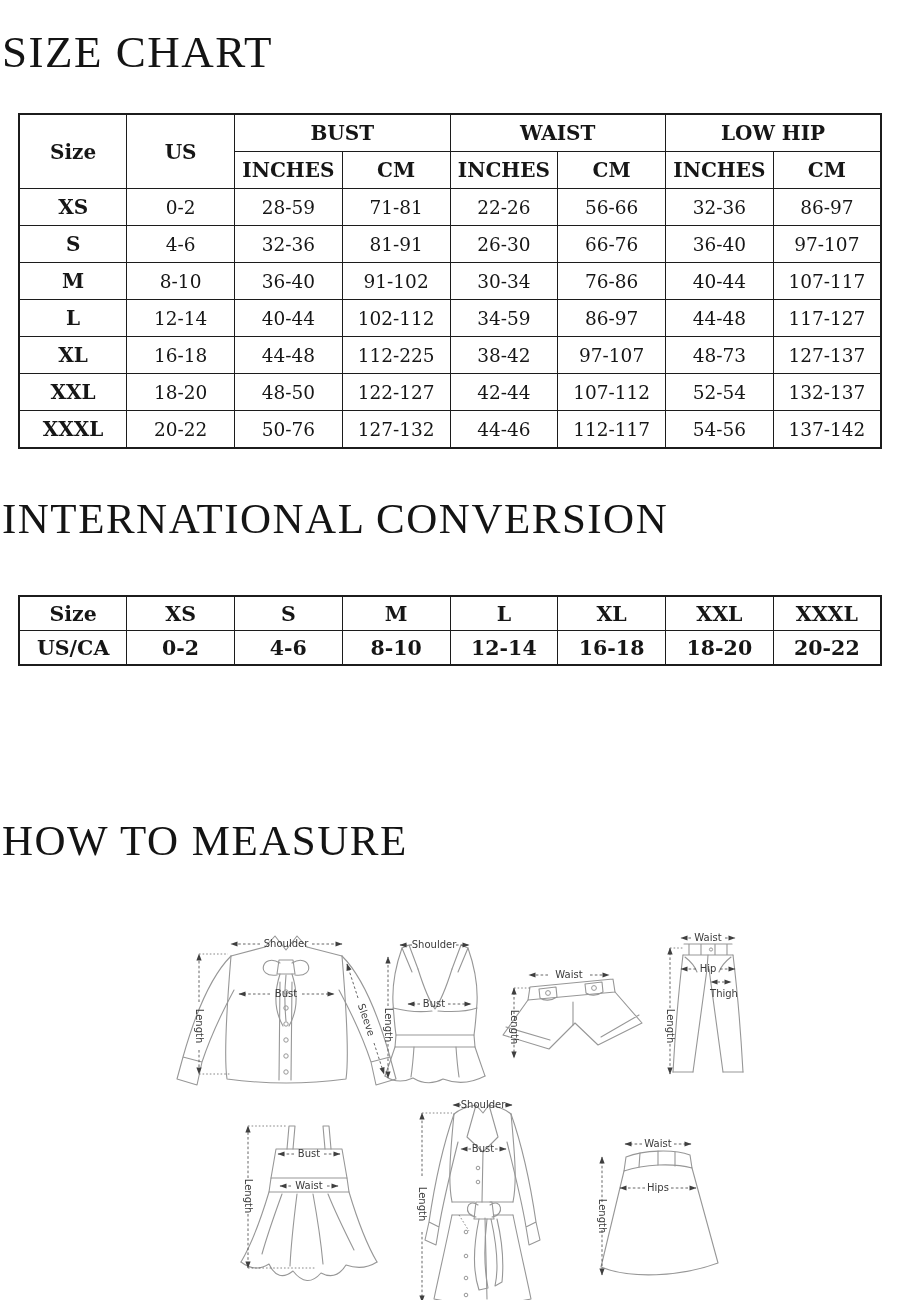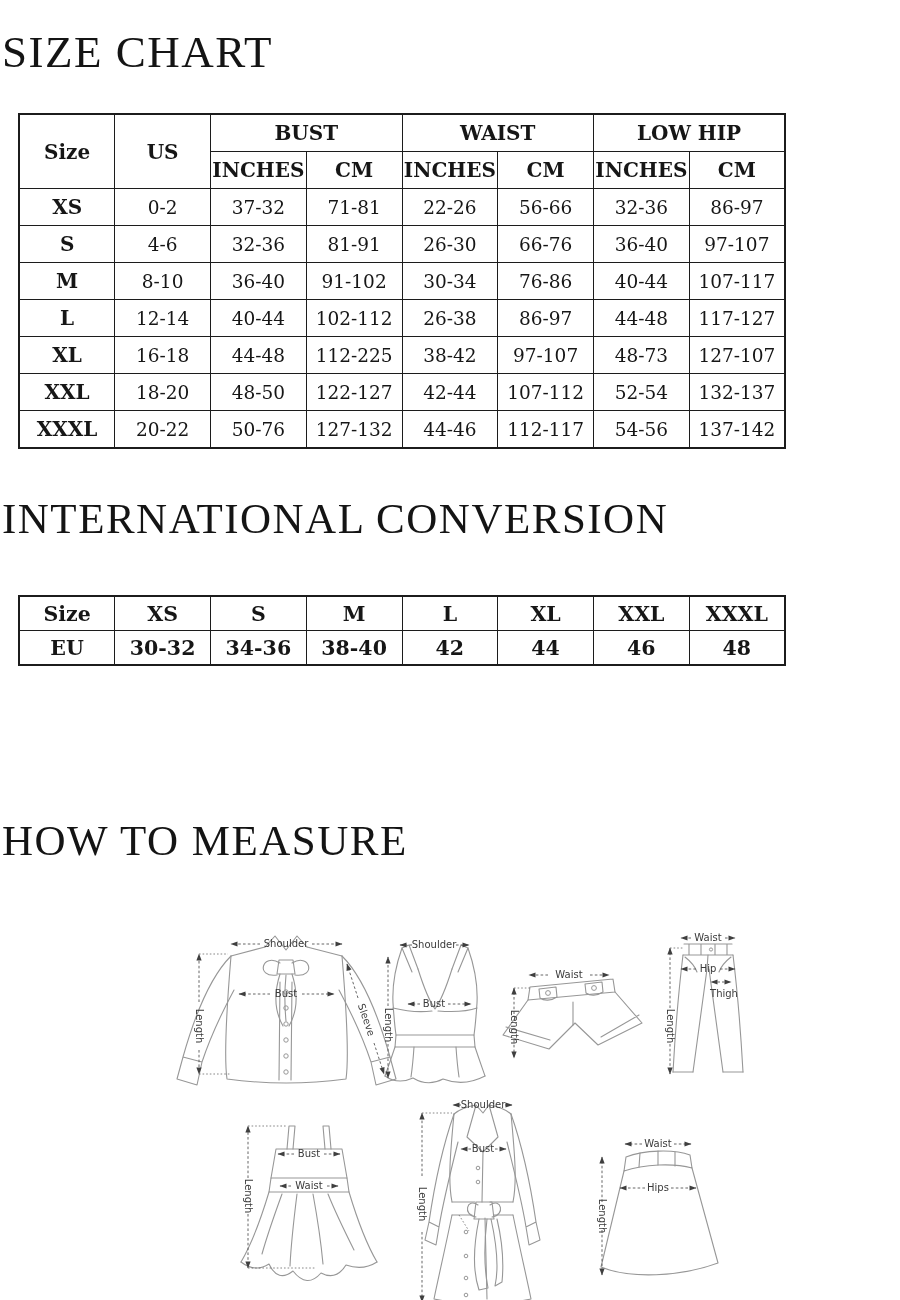--- a/index.html
+++ b/index.html
@@ -5,21 +5,21 @@
   html,body{margin:0;padding:0;}
   body{width:900px;height:1300px;background:#ffffff;position:relative;overflow:hidden;
        font-family:"Liberation Serif",serif;color:#161616;}
   .title{position:absolute;left:2px;width:900px;margin:0;
          font-family:"Liberation Serif",serif;font-weight:400;color:#141414;
          letter-spacing:1.5px;white-space:nowrap;}
   .t1{top:26px;font-size:45px;}
   .t2{top:494px;font-size:43px;}
   .t3{top:816px;font-size:43px;}
 
-  table{border-collapse:collapse;table-layout:fixed;position:absolute;left:18px;width:768px;
+  table{border-collapse:collapse;table-layout:fixed;position:absolute;left:18px;width:864px;
         font-family:"DejaVu Serif",serif;}
   th,td{border:1.5px solid #1c1c1c;text-align:center;vertical-align:middle;padding:0;}
   table{border:2px solid #1c1c1c;}
 
   .tbl1{top:113px;}
   .tbl1 th{font-size:20px;font-weight:bold;height:36px;}
   .tbl1 td{font-size:18.5px;font-weight:normal;height:36px;}
   .tbl1 td.c-size{font-size:20px;font-weight:bold;}
 
   .tbl2{top:595px;}
@@ -64,21 +64,21 @@
       <th>INCHES</th>
       <th>CM</th>
       <th>INCHES</th>
       <th>CM</th>
     </tr>
   </thead>
   <tbody>
     <tr>
       <td class="c-size">XS</td>
       <td>0-2</td>
-      <td>37-32</td>
+      <td>28-59</td>
       <td>71-81</td>
       <td>22-26</td>
       <td>56-66</td>
       <td>32-36</td>
       <td>86-97</td>
     </tr>
     <tr>
       <td class="c-size">S</td>
       <td>4-6</td>
       <td>32-36</td>
@@ -96,34 +96,34 @@
       <td>30-34</td>
       <td>76-86</td>
       <td>40-44</td>
       <td>107-117</td>
     </tr>
     <tr>
       <td class="c-size">L</td>
       <td>12-14</td>
       <td>40-44</td>
       <td>102-112</td>
-      <td>26-38</td>
+      <td>34-59</td>
       <td>86-97</td>
       <td>44-48</td>
       <td>117-127</td>
     </tr>
     <tr>
       <td class="c-size">XL</td>
       <td>16-18</td>
       <td>44-48</td>
       <td>112-225</td>
       <td>38-42</td>
       <td>97-107</td>
       <td>48-73</td>
-      <td>127-107</td>
+      <td>127-137</td>
     </tr>
     <tr>
       <td class="c-size">XXL</td>
       <td>18-20</td>
       <td>48-50</td>
       <td>122-127</td>
       <td>42-44</td>
       <td>107-112</td>
       <td>52-54</td>
       <td>132-137</td>
@@ -161,28 +161,28 @@
       <th>S</th>
       <th>M</th>
       <th>L</th>
       <th>XL</th>
       <th>XXL</th>
       <th>XXXL</th>
     </tr>
   </thead>
   <tbody>
     <tr>
-      <td>EU</td>
-      <td>30-32</td>
-      <td>34-36</td>
-      <td>38-40</td>
-      <td>42</td>
-      <td>44</td>
-      <td>46</td>
-      <td>48</td>
+      <td>US/CA</td>
+      <td>0-2</td>
+      <td>4-6</td>
+      <td>8-10</td>
+      <td>12-14</td>
+      <td>16-18</td>
+      <td>18-20</td>
+      <td>20-22</td>
     </tr>
   </tbody>
 </table>
 
 <h1 class="title t3">HOW TO MEASURE</h1>
 
 <div class="diagrams">
 <svg width="900" height="422" viewBox="0 878 900 422" xmlns="http://www.w3.org/2000/svg">
   <defs>
     <marker id="arr" viewBox="0 0 8 6" refX="7" refY="3" markerWidth="8" markerHeight="6" orient="auto" markerUnits="userSpaceOnUse">

